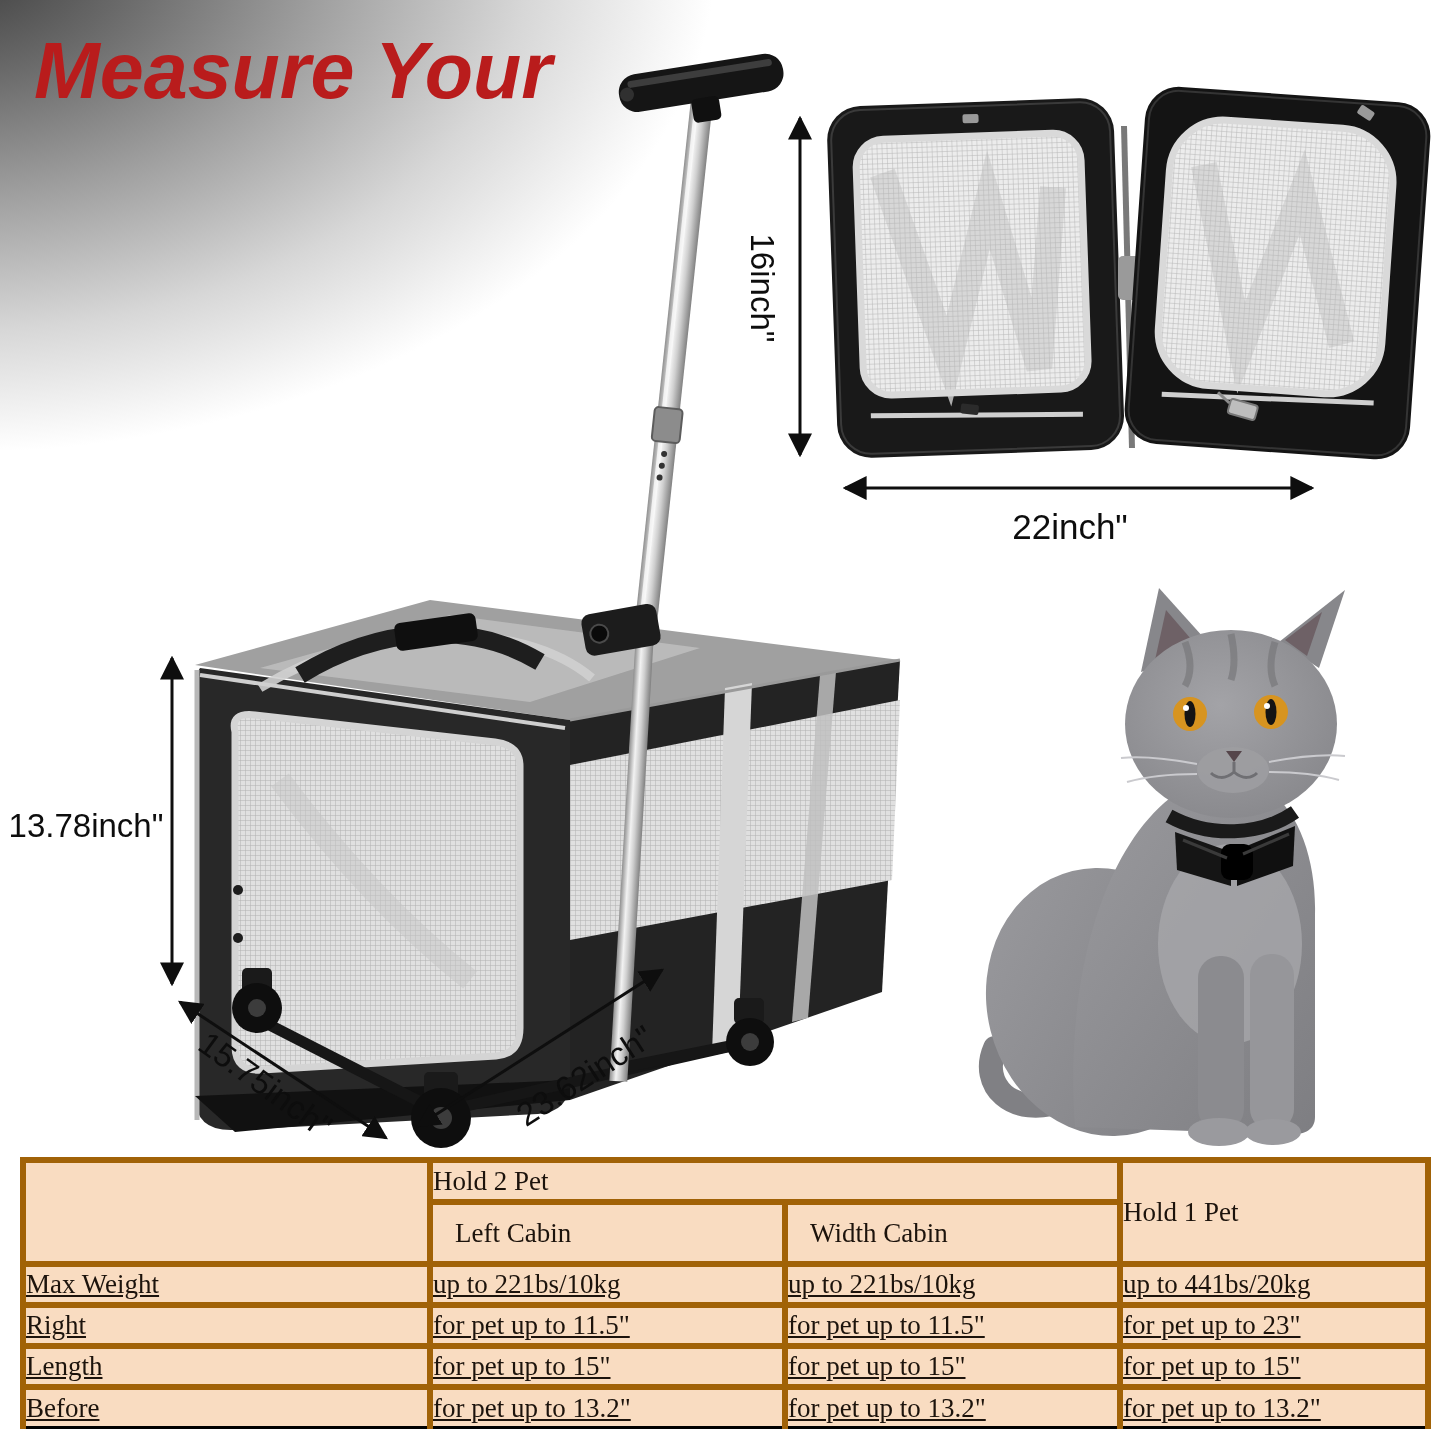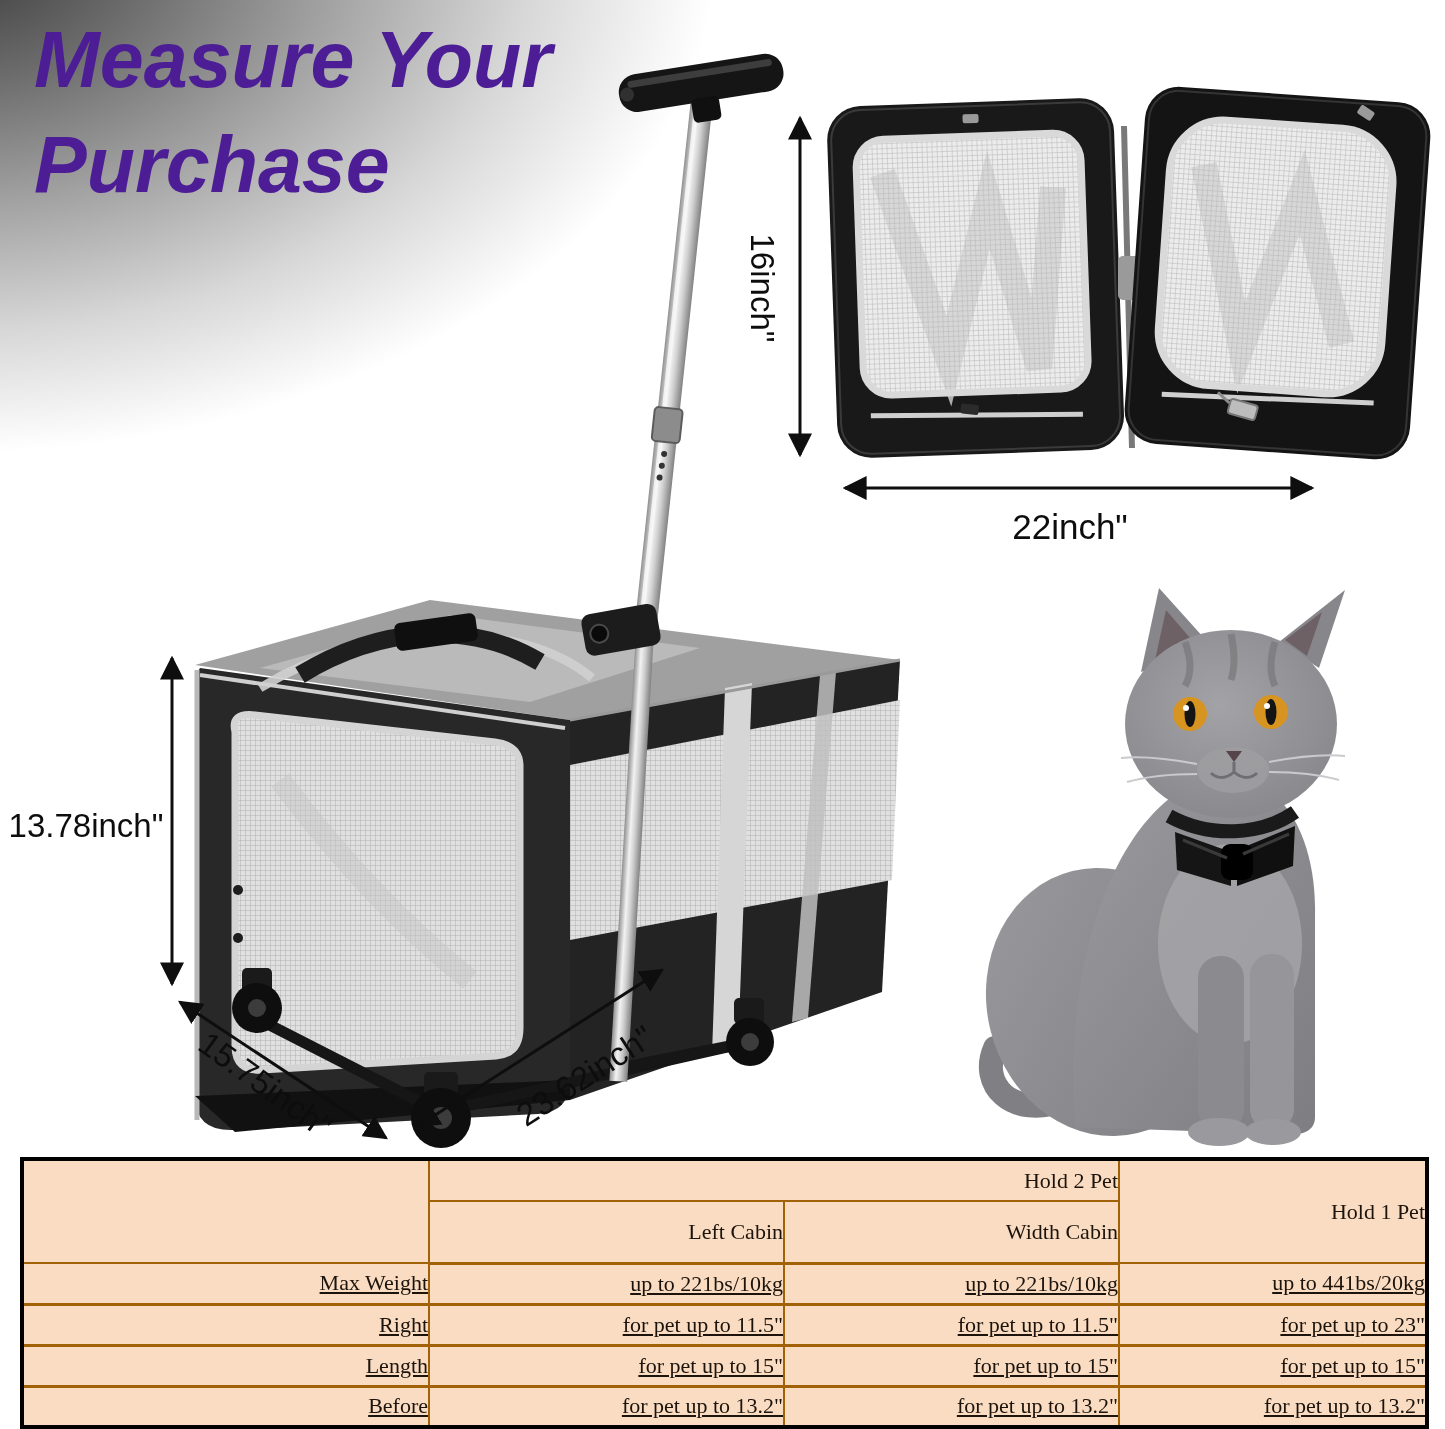--- a/index.html
+++ b/index.html
@@ -6,64 +6,63 @@
   body{
     width:1445px;height:1429px;position:relative;overflow:hidden;
     background:#ffffff;font-family:"Liberation Sans",sans-serif;
   }
   .gradient-corner{
     position:absolute;left:0;top:0;width:850px;height:450px;
     background:radial-gradient(110% 135% at -6% -10%,
       #383838 0%, #6a6a6a 20%, #9f9f9f 40%, #d7d7d7 62%, #ffffff 82%);
   }
   .title{
-    position:absolute;left:34px;top:7px;
+    position:absolute;left:34px;top:18px;
     font-family:"Liberation Sans",sans-serif;
     font-style:italic;font-weight:700;
-    font-size:79px;line-height:105px;color:#4c1d95;
+    font-size:79px;line-height:105px;color:#b91c1c;
     letter-spacing:0px;white-space:nowrap;
   }
   .photo{position:absolute;}
   .dim-label{
     position:absolute;color:#0d0d0d;font-size:33px;
     text-align:center;white-space:nowrap;line-height:40px;height:40px;
     font-family:"Liberation Sans",sans-serif;
   }
   .dim-label.rot-cw90{transform:rotate(90deg);}
   .dim-label.rot-left{transform:rotate(36deg);}
   .dim-label.rot-right{transform:rotate(-33deg);}
   #arrow-overlay{position:absolute;left:0;top:0;pointer-events:none;}
 
   table.spec{
     position:absolute;left:20px;top:1157px;width:1405px;height:268px;
     border-collapse:collapse;background:#f9dcc1;table-layout:fixed;
     font-family:"Liberation Serif",serif;color:#1c130c;
     border:4px solid #000;
   }
   table.spec td{
-    border:2px solid #a16207;text-align:right;vertical-align:middle;
-    font-size:22px;padding:0;overflow:hidden;
+    border:6px solid #a16207;text-align:left;vertical-align:middle;
+    font-size:27px;padding:0;overflow:hidden;
   }
   tr.hrow1{height:42px;}
   tr.hrow2{height:62px;}
   tr.drow{height:41px;text-decoration:underline;}
   td.hold2-cell{font-size:31px;border-bottom-width:4px;}
   td.hold1-cell{font-size:34px;margin-left:16px;}
   td.corner-cell{border-bottom-width:0;}
   tr.hrow2 td{border-bottom-width:3px;padding-left:22px;}
   tr.drow td{border-bottom-width:3px;}
 </style>
 </head>
 <body>
 
 <div class="gradient-corner"></div>
 
 <div class="title">
   <div>Measure Your</div>
-  <div>Purchase</div>
 </div>
 
 <div class="photo" style="left:826px;top:80px;width:605px;height:395px;">
 <svg width="605" height="395" viewBox="0 0 605 395">
   <defs>
     <pattern id="gridO" width="5" height="5" patternUnits="userSpaceOnUse">
       <path d="M0 0H5 M0 0V5" stroke="#b5b5b5" stroke-width="1" fill="none"></path>
     </pattern>
   </defs>
 

